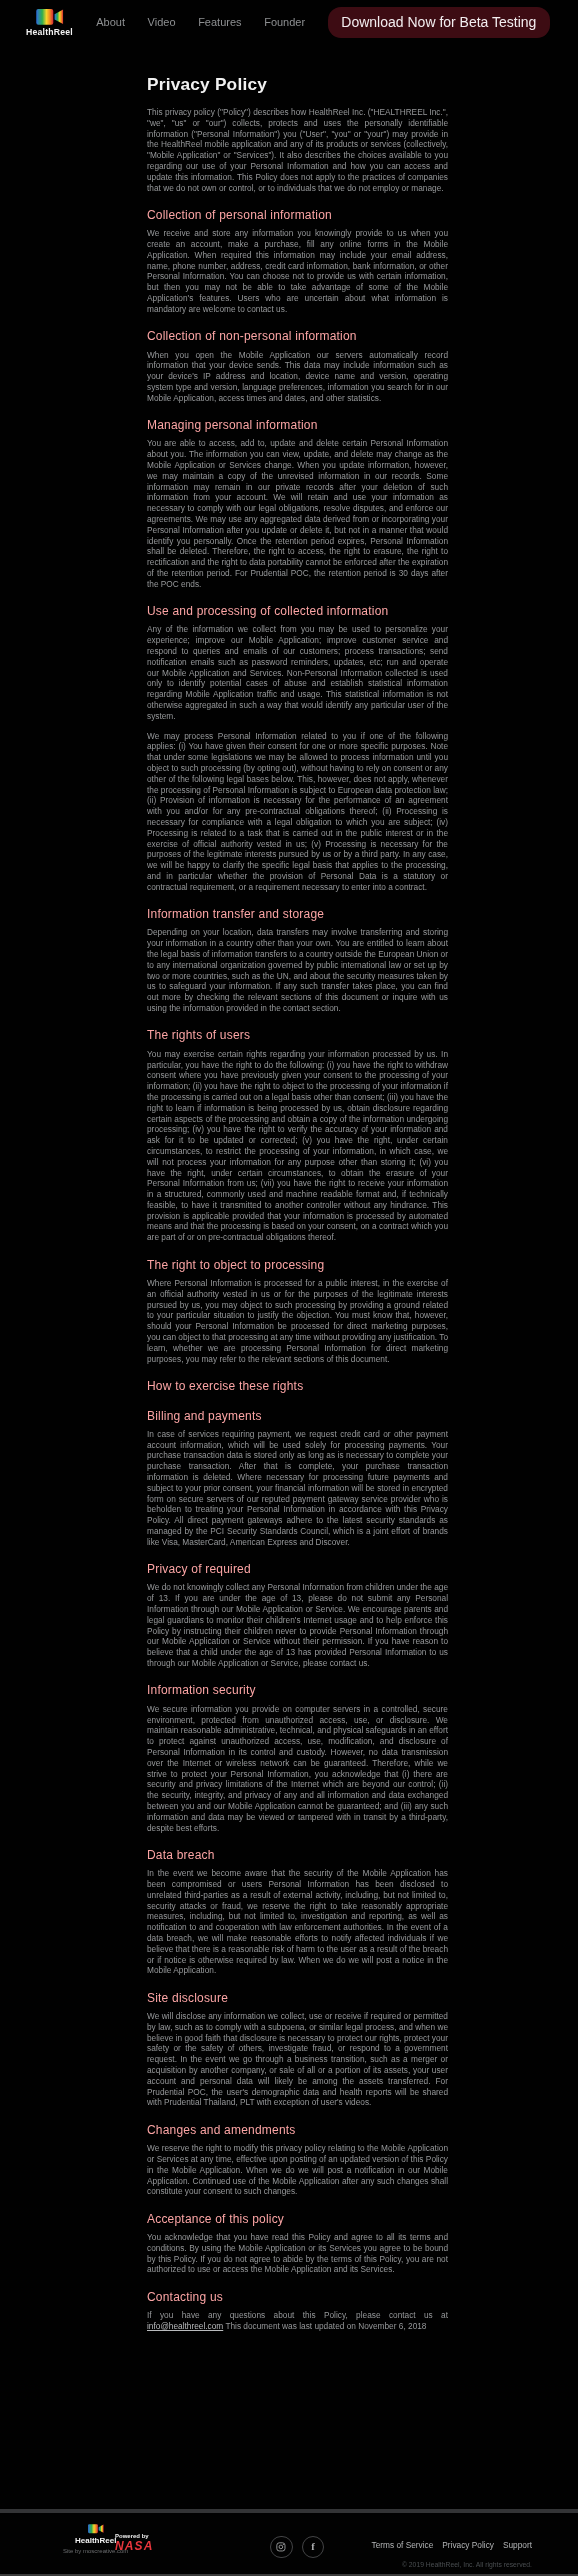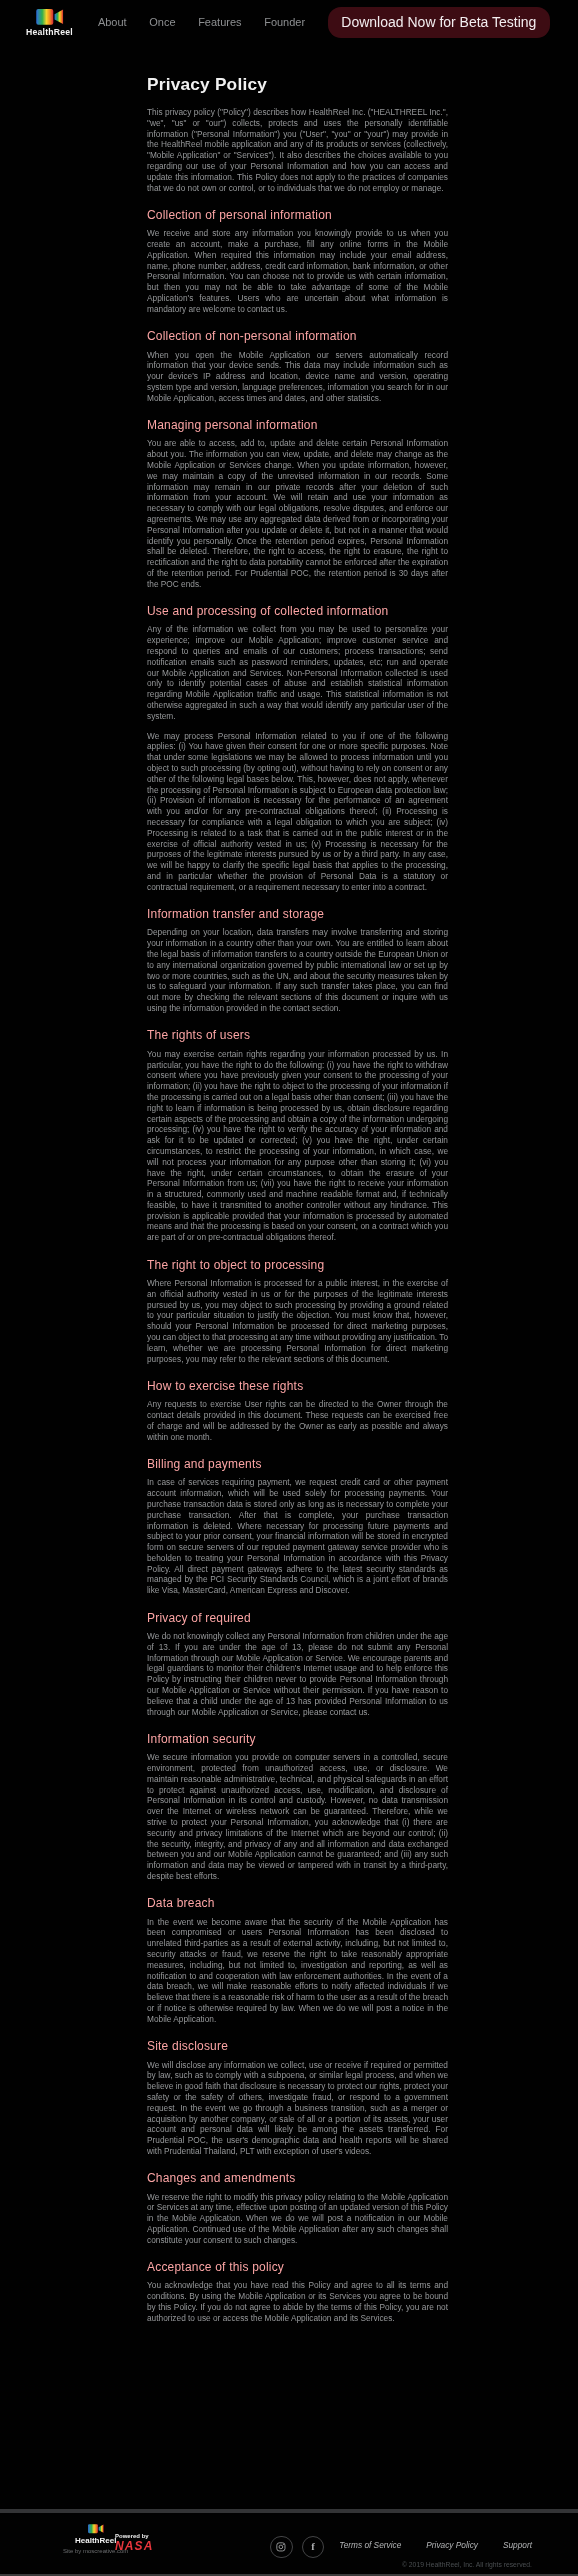--- a/index.html
+++ b/index.html
@@ -54,21 +54,21 @@
   .f-powered{position:absolute;left:115px;top:19.6px;display:flex;flex-direction:column;}
   .f-powered .f-powered-label{color:#efefef;font-size:6px;font-weight:bold;}
   .f-powered .nasa{color:var(--nasa-red,#e8363d);font-size:12px;font-weight:bold;font-style:italic;letter-spacing:1.1px;margin-top:0.8px;}
   .f-social{position:absolute;left:270px;top:22.6px;display:flex;gap:9px;}
   .social-circle{
     width:22.6px;height:22.6px;border-radius:50%;border:0.8px solid #434446;
     display:flex;align-items:center;justify-content:center;cursor:pointer;box-sizing:border-box;
   }
   .social-circle svg{width:9.8px;height:9.8px;}
   .fb-glyph{color:#aeb0b2;font-size:10.5px;font-weight:bold;font-family:"Liberation Serif",serif;}
-  .f-links{position:absolute;right:47px;top:27px;display:flex;gap:25px;font-style:italic;}
+  .f-links{position:absolute;right:47px;top:27px;display:flex;gap:9px;}
   .f-links a{color:#b3b5b7;font-size:8.3px;text-decoration:none;white-space:nowrap;cursor:pointer;}
   .f-copy{position:absolute;right:47px;top:48px;color:#4b4f52;font-size:6.8px;}
 </style>
 </head>
 <body>
 
 <header class="site-header">
   <div class="logo">
     <svg viewBox="0 0 44 30" aria-hidden="true">
       <defs>
@@ -80,21 +80,21 @@
           <stop offset="1" stop-color="#d62839"></stop>
         </linearGradient>
       </defs>
       <rect x="1" y="3" width="26" height="24" rx="3" fill="url(#lg1)"></rect>
       <path d="M29 11 L42 4 V26 L29 19 Z" fill="url(#lg1)"></path>
     </svg>
     <span class="logo-text">HealthReel</span>
   </div>
   <nav class="main-nav">
     <a>About</a>
-    <a>Once</a>
+    <a>Video</a>
     <a>Features</a>
     <a>Founder</a>
   </nav>
   <button class="cta-btn">Download Now for Beta Testing</button>
 </header>
 
 <main class="content">
   <h1>Privacy Policy</h1>
   <p class="body">This privacy policy ("Policy") describes how HealthReel Inc. ("HEALTHREEL Inc.", "we", "us" or "our") collects, protects and uses the personally identifiable information ("Personal Information") you ("User", "you" or "your") may provide in the HealthReel mobile application and any of its products or services (collectively, "Mobile Application" or "Services"). It also describes the choices available to you regarding our use of your Personal Information and how you can access and update this information. This Policy does not apply to the practices of companies that we do not own or control, or to individuals that we do not employ or manage.</p>
 
@@ -123,21 +123,20 @@
       <section>
         <h2>The rights of users</h2>
         <p class="body">You may exercise certain rights regarding your information processed by us. In particular, you have the right to do the following: (i) you have the right to withdraw consent where you have previously given your consent to the processing of your information; (ii) you have the right to object to the processing of your information if the processing is carried out on a legal basis other than consent; (iii) you have the right to learn if information is being processed by us, obtain disclosure regarding certain aspects of the processing and obtain a copy of the information undergoing processing; (iv) you have the right to verify the accuracy of your information and ask for it to be updated or corrected; (v) you have the right, under certain circumstances, to restrict the processing of your information, in which case, we will not process your information for any purpose other than storing it; (vi) you have the right, under certain circumstances, to obtain the erasure of your Personal Information from us; (vii) you have the right to receive your information in a structured, commonly used and machine readable format and, if technically feasible, to have it transmitted to another controller without any hindrance. This provision is applicable provided that your information is processed by automated means and that the processing is based on your consent, on a contract which you are part of or on pre-contractual obligations thereof.</p>
       </section>
       <section>
         <h2>The right to object to processing</h2>
         <p class="body">Where Personal Information is processed for a public interest, in the exercise of an official authority vested in us or for the purposes of the legitimate interests pursued by us, you may object to such processing by providing a ground related to your particular situation to justify the objection. You must know that, however, should your Personal Information be processed for direct marketing purposes, you can object to that processing at any time without providing any justification. To learn, whether we are processing Personal Information for direct marketing purposes, you may refer to the relevant sections of this document.</p>
       </section>
       <section>
         <h2>How to exercise these rights</h2>
-        <p class="body">Any requests to exercise User rights can be directed to the Owner through the contact details provided in this document. These requests can be exercised free of charge and will be addressed by the Owner as early as possible and always within one month.</p>
       </section>
       <section>
         <h2>Billing and payments</h2>
         <p class="body">In case of services requiring payment, we request credit card or other payment account information, which will be used solely for processing payments. Your purchase transaction data is stored only as long as is necessary to complete your purchase transaction. After that is complete, your purchase transaction information is deleted. Where necessary for processing future payments and subject to your prior consent, your financial information will be stored in encrypted form on secure servers of our reputed payment gateway service provider who is beholden to treating your Personal Information in accordance with this Privacy Policy. All direct payment gateways adhere to the latest security standards as managed by the PCI Security Standards Council, which is a joint effort of brands like Visa, MasterCard, American Express and Discover.</p>
       </section>
       <section>
         <h2>Privacy of required</h2>
         <p class="body">We do not knowingly collect any Personal Information from children under the age of 13. If you are under the age of 13, please do not submit any Personal Information through our Mobile Application or Service. We encourage parents and legal guardians to monitor their children's Internet usage and to help enforce this Policy by instructing their children never to provide Personal Information through our Mobile Application or Service without their permission. If you have reason to believe that a child under the age of 13 has provided Personal Information to us through our Mobile Application or Service, please contact us.</p>
       </section>
       <section>
@@ -155,20 +154,24 @@
       <section>
         <h2>Changes and amendments</h2>
         <p class="body">We reserve the right to modify this privacy policy relating to the Mobile Application or Services at any time, effective upon posting of an updated version of this Policy in the Mobile Application. When we do we will post a notification in our Mobile Application. Continued use of the Mobile Application after any such changes shall constitute your consent to such changes.</p>
       </section>
       <section>
         <h2>Acceptance of this policy</h2>
         <p class="body">You acknowledge that you have read this Policy and agree to all its terms and conditions. By using the Mobile Application or its Services you agree to be bound by this Policy. If you do not agree to abide by the terms of this Policy, you are not authorized to use or access the Mobile Application and its Services.</p>
       </section>
     </div>
 
+  <section>
+    <h2>Contacting us</h2>
+    <p class="body"><span>If you have any questions about this Policy, please contact us at </span><a class="email-link">info@healthreel.com</a><span> This document was last updated on November 6, 2018</span></p>
+  </section>
 </main>
 
 <footer class="site-footer">
   <div class="f-logo">
     <svg viewBox="0 0 44 30" aria-hidden="true">
       <defs>
         <linearGradient id="lg2" x1="0" y1="0" x2="1" y2="0">
           <stop offset="0" stop-color="#2e6de0"></stop>
             <stop offset="0.35" stop-color="#2eae4e"></stop>
           <stop offset="0.6" stop-color="#f6d32b"></stop>

